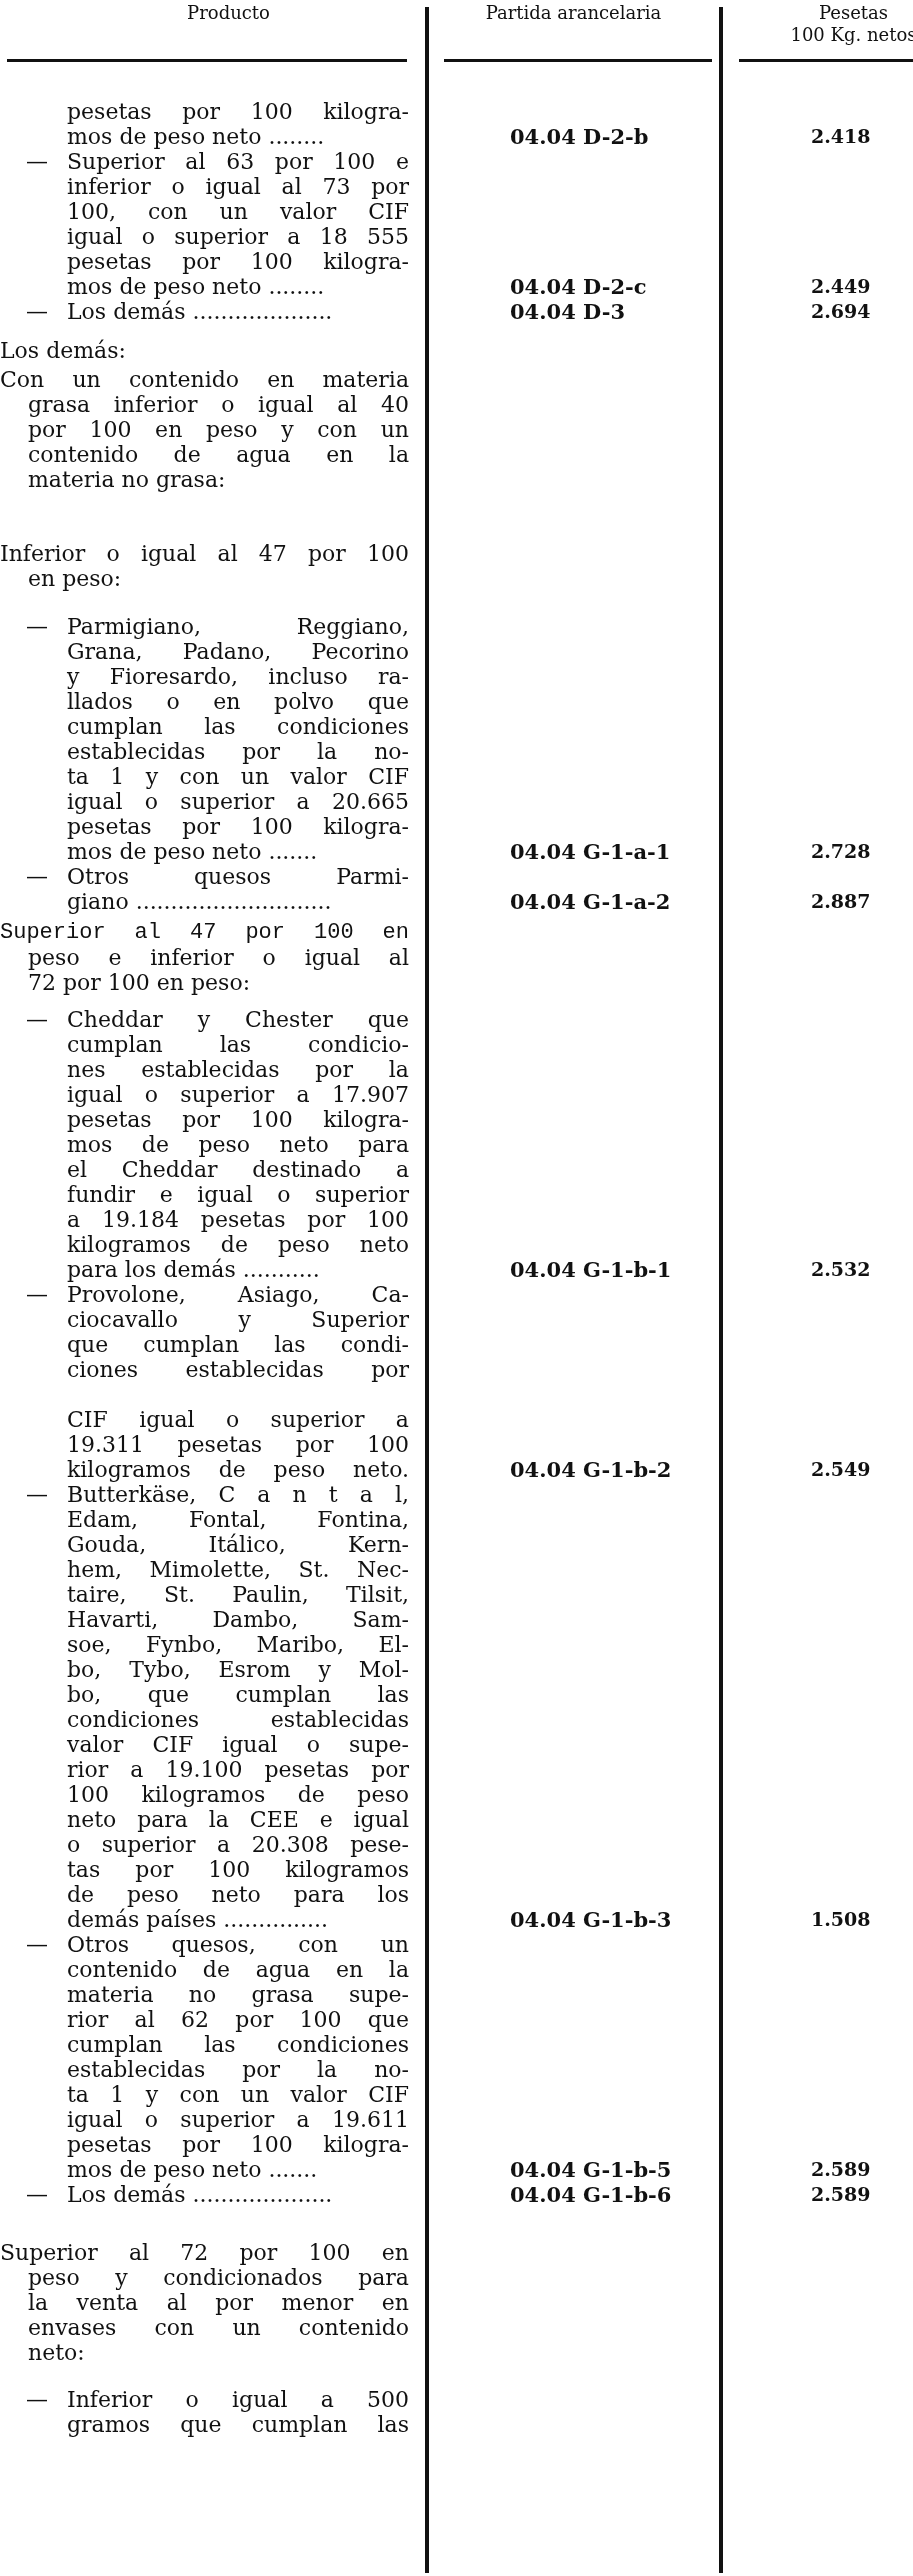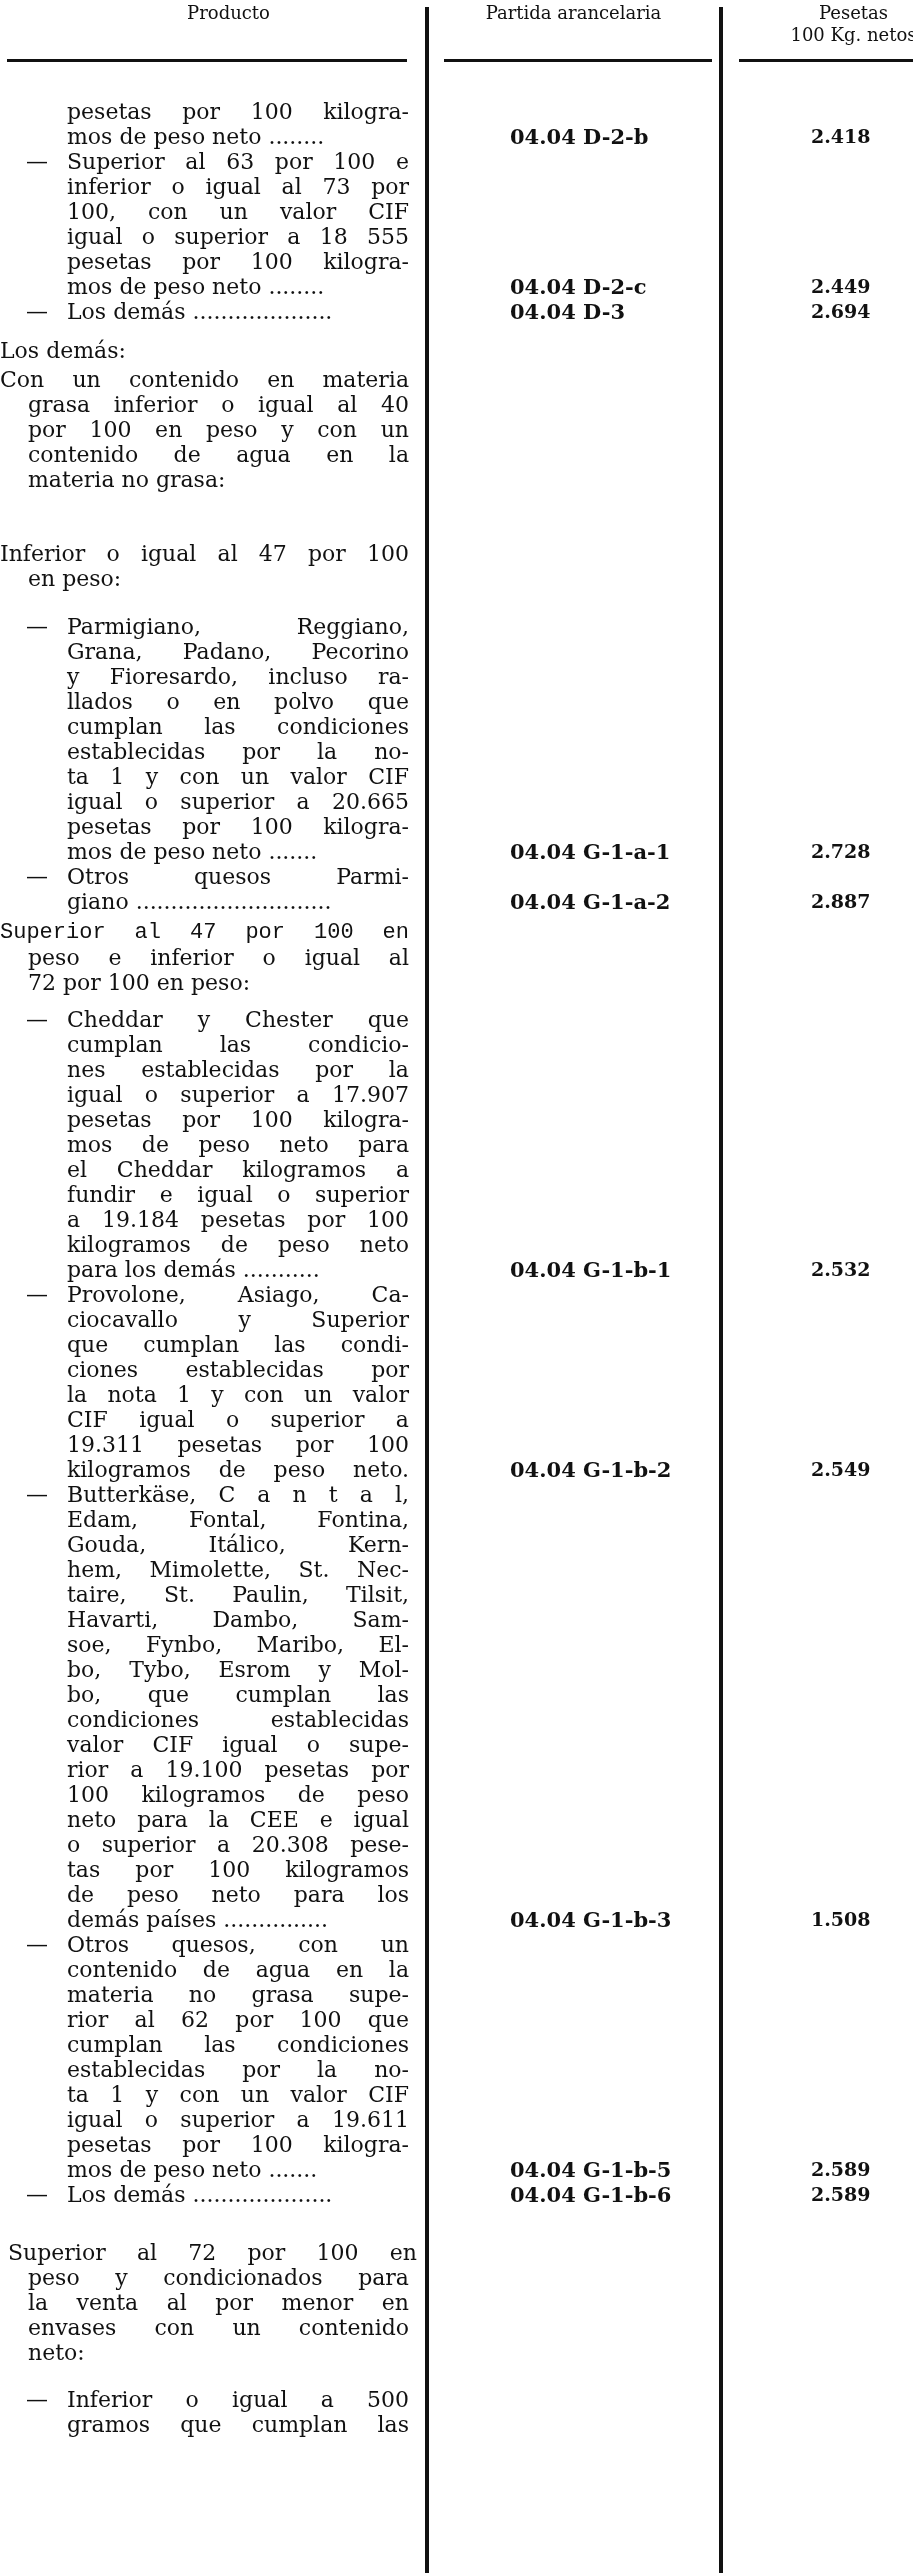--- a/index.html
+++ b/index.html
@@ -235,21 +235,21 @@
         <div class="txt lvl3"><span style="display: inline-block; width: 100%; text-align: justify; text-align-last: justify; white-space: normal;">pesetas por 100 kilogra-</span></div>
         <div class="code"></div>
         <div class="val"></div>
       </div>
       <div class="row">
         <div class="txt lvl3"><span style="display: inline-block; width: 100%; text-align: justify; text-align-last: justify; white-space: normal;">mos de peso neto para</span></div>
         <div class="code"></div>
         <div class="val"></div>
       </div>
       <div class="row">
-        <div class="txt lvl3"><span style="display: inline-block; width: 100%; text-align: justify; text-align-last: justify; white-space: normal;">el Cheddar kilogramos a</span></div>
+        <div class="txt lvl3"><span style="display: inline-block; width: 100%; text-align: justify; text-align-last: justify; white-space: normal;">el Cheddar destinado a</span></div>
         <div class="code"></div>
         <div class="val"></div>
       </div>
       <div class="row">
         <div class="txt lvl3"><span style="display: inline-block; width: 100%; text-align: justify; text-align-last: justify; white-space: normal;">fundir e igual o superior</span></div>
         <div class="code"></div>
         <div class="val"></div>
       </div>
       <div class="row">
         <div class="txt lvl3"><span style="display: inline-block; width: 100%; text-align: justify; text-align-last: justify; white-space: normal;">a 19.184 pesetas por 100</span></div>
@@ -280,21 +280,20 @@
         <div class="txt lvl3"><span style="display: inline-block; width: 100%; text-align: justify; text-align-last: justify; white-space: normal;">que cumplan las condi-</span></div>
         <div class="code"></div>
         <div class="val"></div>
       </div>
       <div class="row">
         <div class="txt lvl3"><span style="display: inline-block; width: 100%; text-align: justify; text-align-last: justify; white-space: normal;">ciones establecidas por</span></div>
         <div class="code"></div>
         <div class="val"></div>
       </div>
       <div class="row">
-        <div class="txt lvl3"><span style="display: inline-block; width: 100%; text-align: justify; text-align-last: justify; white-space: normal;">la nota 1 y con un valor</span></div>
         <div class="code"></div>
         <div class="val"></div>
       </div>
       <div class="row">
         <div class="txt lvl3"><span style="display: inline-block; width: 100%; text-align: justify; text-align-last: justify; white-space: normal;">CIF igual o superior a</span></div>
         <div class="code"></div>
         <div class="val"></div>
       </div>
       <div class="row">
         <div class="txt lvl3"><span style="display: inline-block; width: 100%; text-align: justify; text-align-last: justify; white-space: normal;">19.311 pesetas por 100</span></div>
@@ -445,21 +444,21 @@
         <div class="txt lvl3 last"><span style="display: inline-block; width: 100%; text-align: left; text-align-last: left; white-space: normal;">mos de peso neto .......</span></div>
         <div class="code">04.04 G-1-b-5</div>
         <div class="val">2.589</div>
       </div>
       <div class="row">
         <div class="txt lvl2 last"><span class="dash">—</span><span style="display: inline-block; width: 100%; text-align: left; text-align-last: left; white-space: normal;">Los demás ....................</span></div>
         <div class="code">04.04 G-1-b-6</div>
         <div class="val">2.589</div>
       </div>
       <div class="row" style="margin-top: 33px;">
-        <div class="txt lvl0"><span style="display: inline-block; width: 100%; text-align: justify; text-align-last: justify; white-space: normal; padding-left: 8px;">Superior al 72 por 100 en</span></div>
+        <div class="txt lvl0"><span style="display: inline-block; width: 100%; text-align: justify; text-align-last: justify; white-space: normal;">Superior al 72 por 100 en</span></div>
         <div class="code"></div>
         <div class="val"></div>
       </div>
       <div class="row">
         <div class="txt lvl1"><span style="display: inline-block; width: 100%; text-align: justify; text-align-last: justify; white-space: normal;">peso y condicionados para</span></div>
         <div class="code"></div>
         <div class="val"></div>
       </div>
       <div class="row">
         <div class="txt lvl1"><span style="display: inline-block; width: 100%; text-align: justify; text-align-last: justify; white-space: normal;">la venta al por menor en</span></div>

